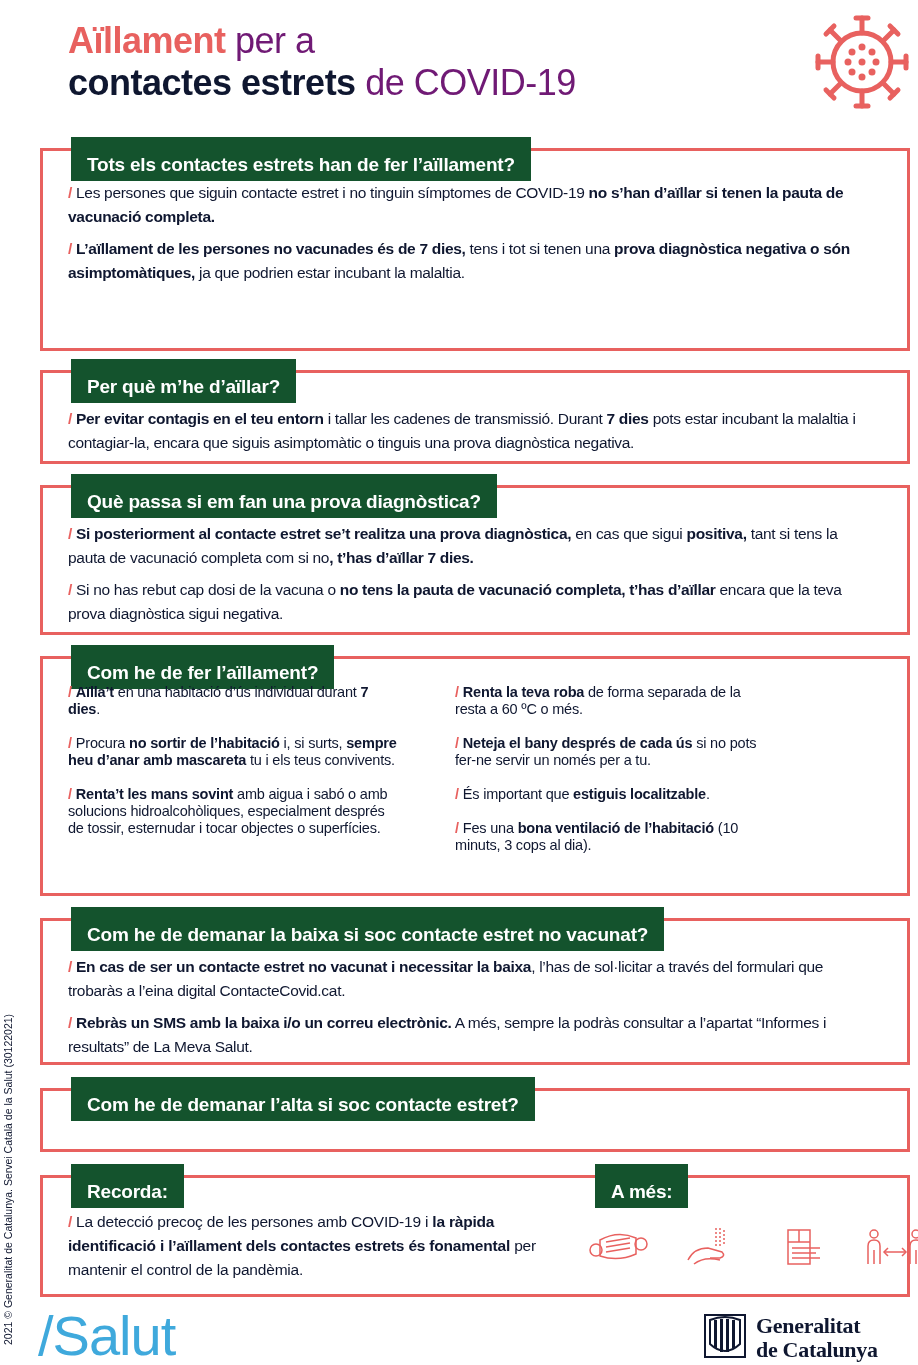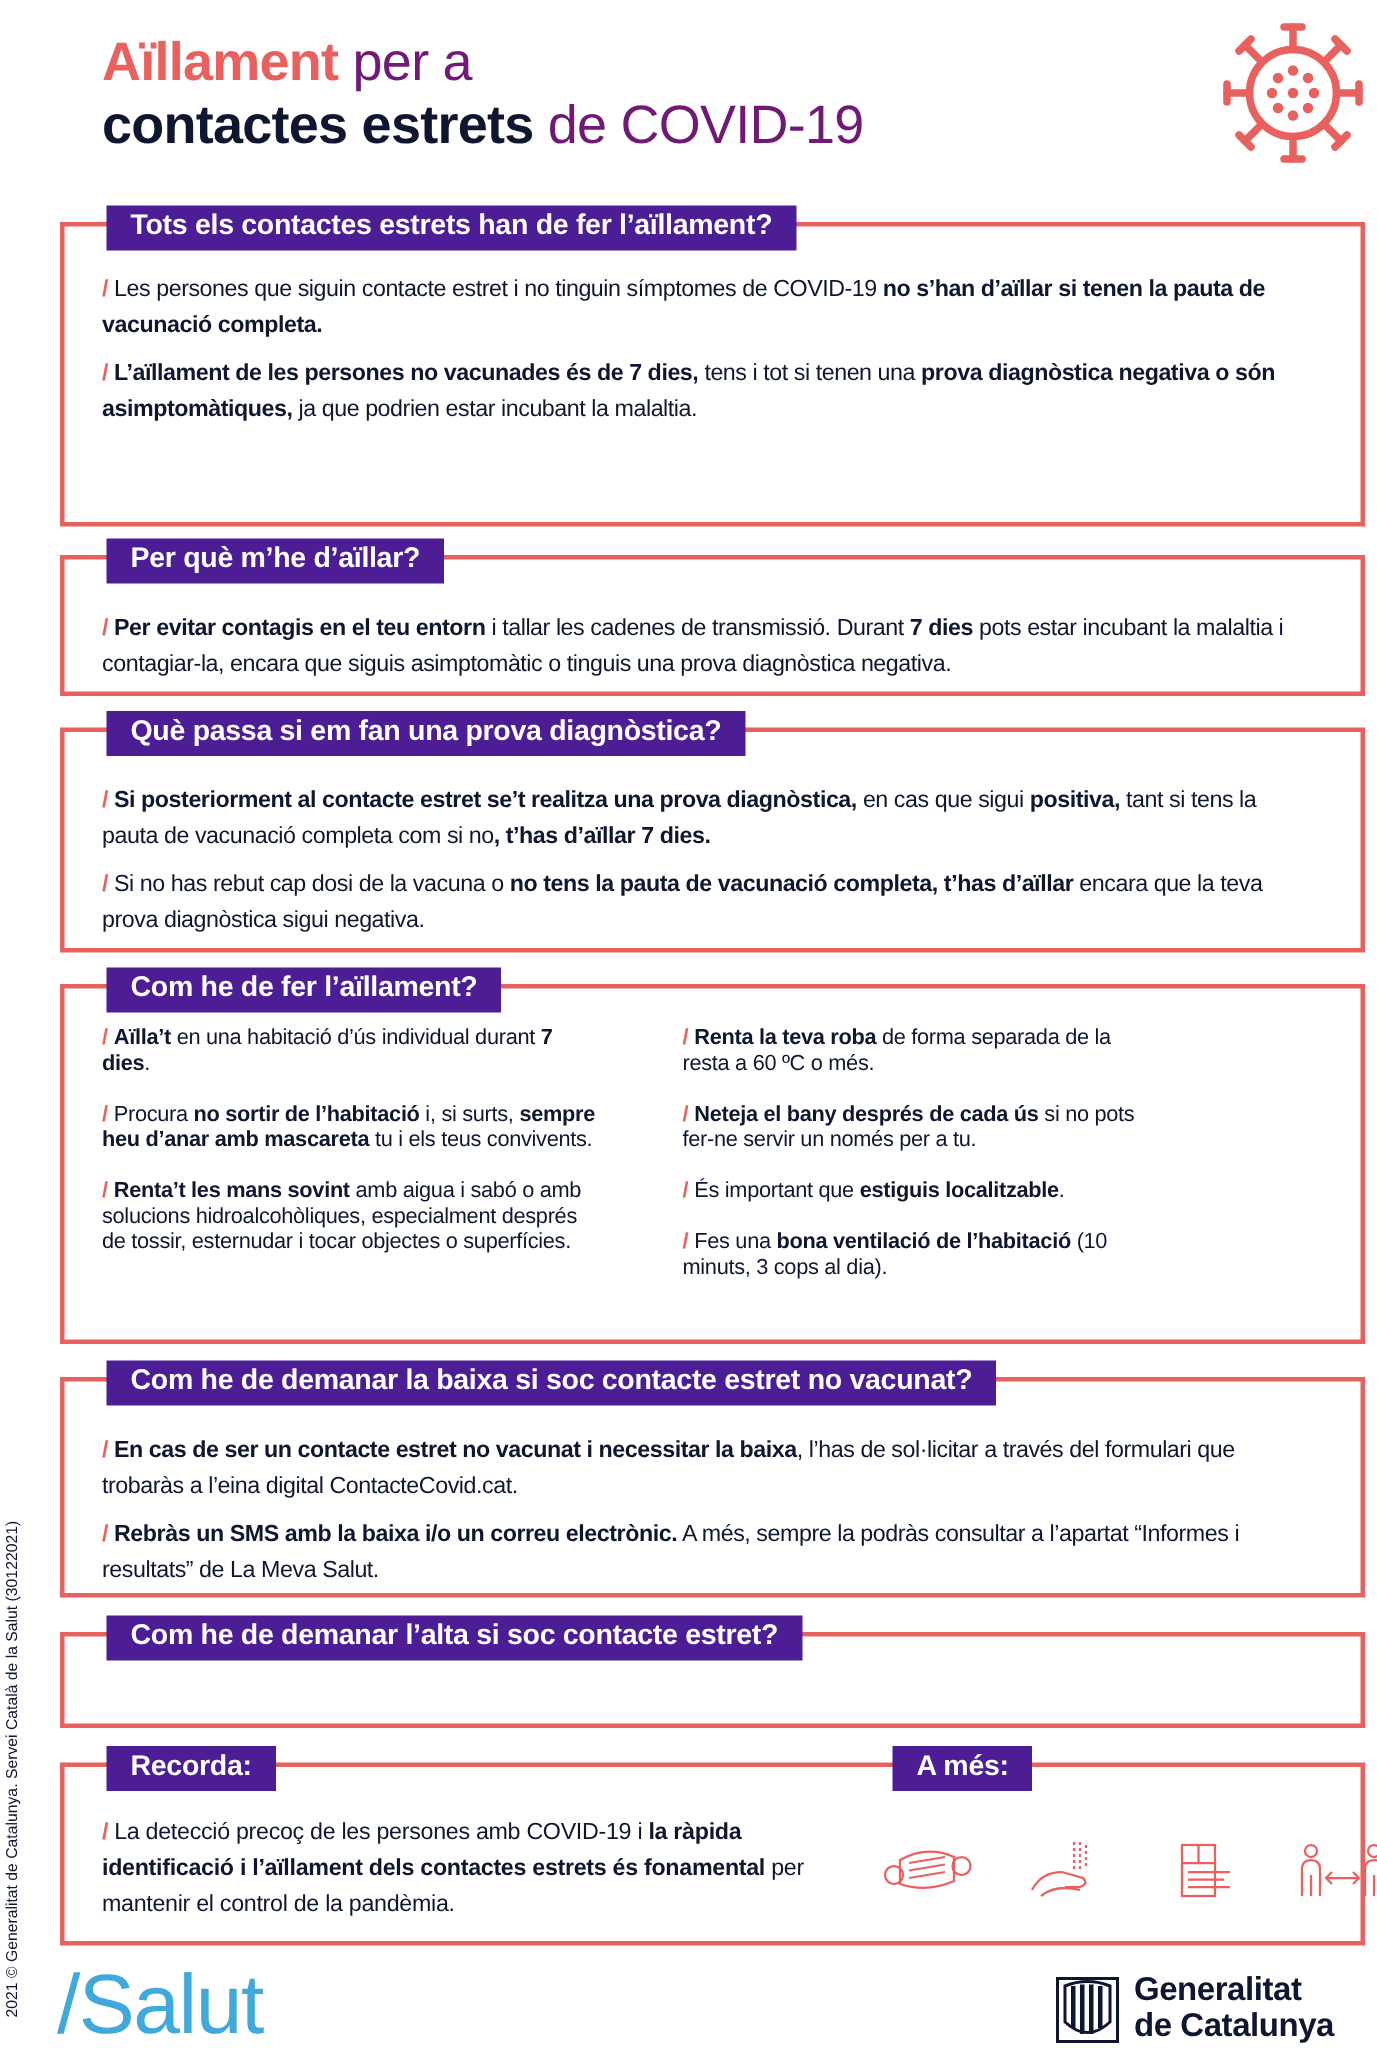--- a/index.html
+++ b/index.html
@@ -7,35 +7,35 @@
   body { position: relative; font-family: "Liberation Sans", sans-serif; color: #0f1730; }
 
   .title { position: absolute; left: 68px; top: 20px; line-height: 42px; font-size: 36px; letter-spacing: -0.5px; }
   .title .accent { color: #e8615f; font-weight: 700; }
   .title .dark { color: #0f1730; font-weight: 700; }
   .title .normal { font-weight: 400; color: #701a75; margin-top: 43px; }
 
   .virus { position: absolute; left: 812px; top: 10px; width: 100px; height: 100px; }
 
   .box { position: absolute; left: 40px; width: 870px; border: 3px solid #e8615f; background: #fff; }
-  .box-head { position: absolute; left: 28px; top: -14px; background: #4c1d95; color: #fff; font-weight: 700; font-size: 19px; padding: 2px 16px 4px 16px; line-height: 24px; white-space: nowrap; letter-spacing: -0.2px; }
+  .box-head { position: absolute; left: 28px; top: -14px; background: #14532d; color: #fff; font-weight: 700; font-size: 19px; padding: 16px 16px 4px 16px; line-height: 24px; white-space: nowrap; letter-spacing: -0.2px; }
   .box-body { position: absolute; left: 25px; right: 30px; font-size: 15.5px; line-height: 24px; letter-spacing: -0.3px; }
   .box-body p { margin-bottom: 8px; }
   .slash { color: #e8615f; font-weight: 700; margin-right: 4px; }
   b { font-weight: 700; color: #0f1730; }
 
   .col { position: absolute; font-size: 14.5px; line-height: 17px; letter-spacing: -0.2px; }
   .col p { margin-bottom: 17px; }
 
   .amés-icons { position: absolute; display: flex; gap: 30px; align-items: center; }
   .amés-icons svg { width: 62px; height: 40px; }
 
   .copyright { position: absolute; left: 2px; top: 1345px; transform-origin: left top; transform: rotate(-90deg); font-size: 10.5px; color: #0f1730; white-space: nowrap; }
   .salut { position: absolute; left: 38px; top: 1308px; font-size: 56px; color: #3fa9dc; font-weight: 400; letter-spacing: -1px; line-height: 56px; }
-  .gencat { position: absolute; left: 704px; top: 1314px; display: flex; align-items: flex-end; gap: 10px; }
+  .gencat { position: absolute; left: 704px; top: 1314px; display: flex; align-items: flex-start; gap: 10px; font-family: Liberation Serif, serif; }
   .gencat-text { font-weight: 700; font-size: 22px; line-height: 24px; color: #0f1730; letter-spacing: -0.3px; }
 </style>
 </head>
 <body>
 
 <div class="title">
   <div><span class="accent">Aïllament</span><span class="normal"> per a</span></div>
   <div><span class="dark">contactes estrets</span><span class="normal"> de COVID-19</span></div>
 </div>
 

